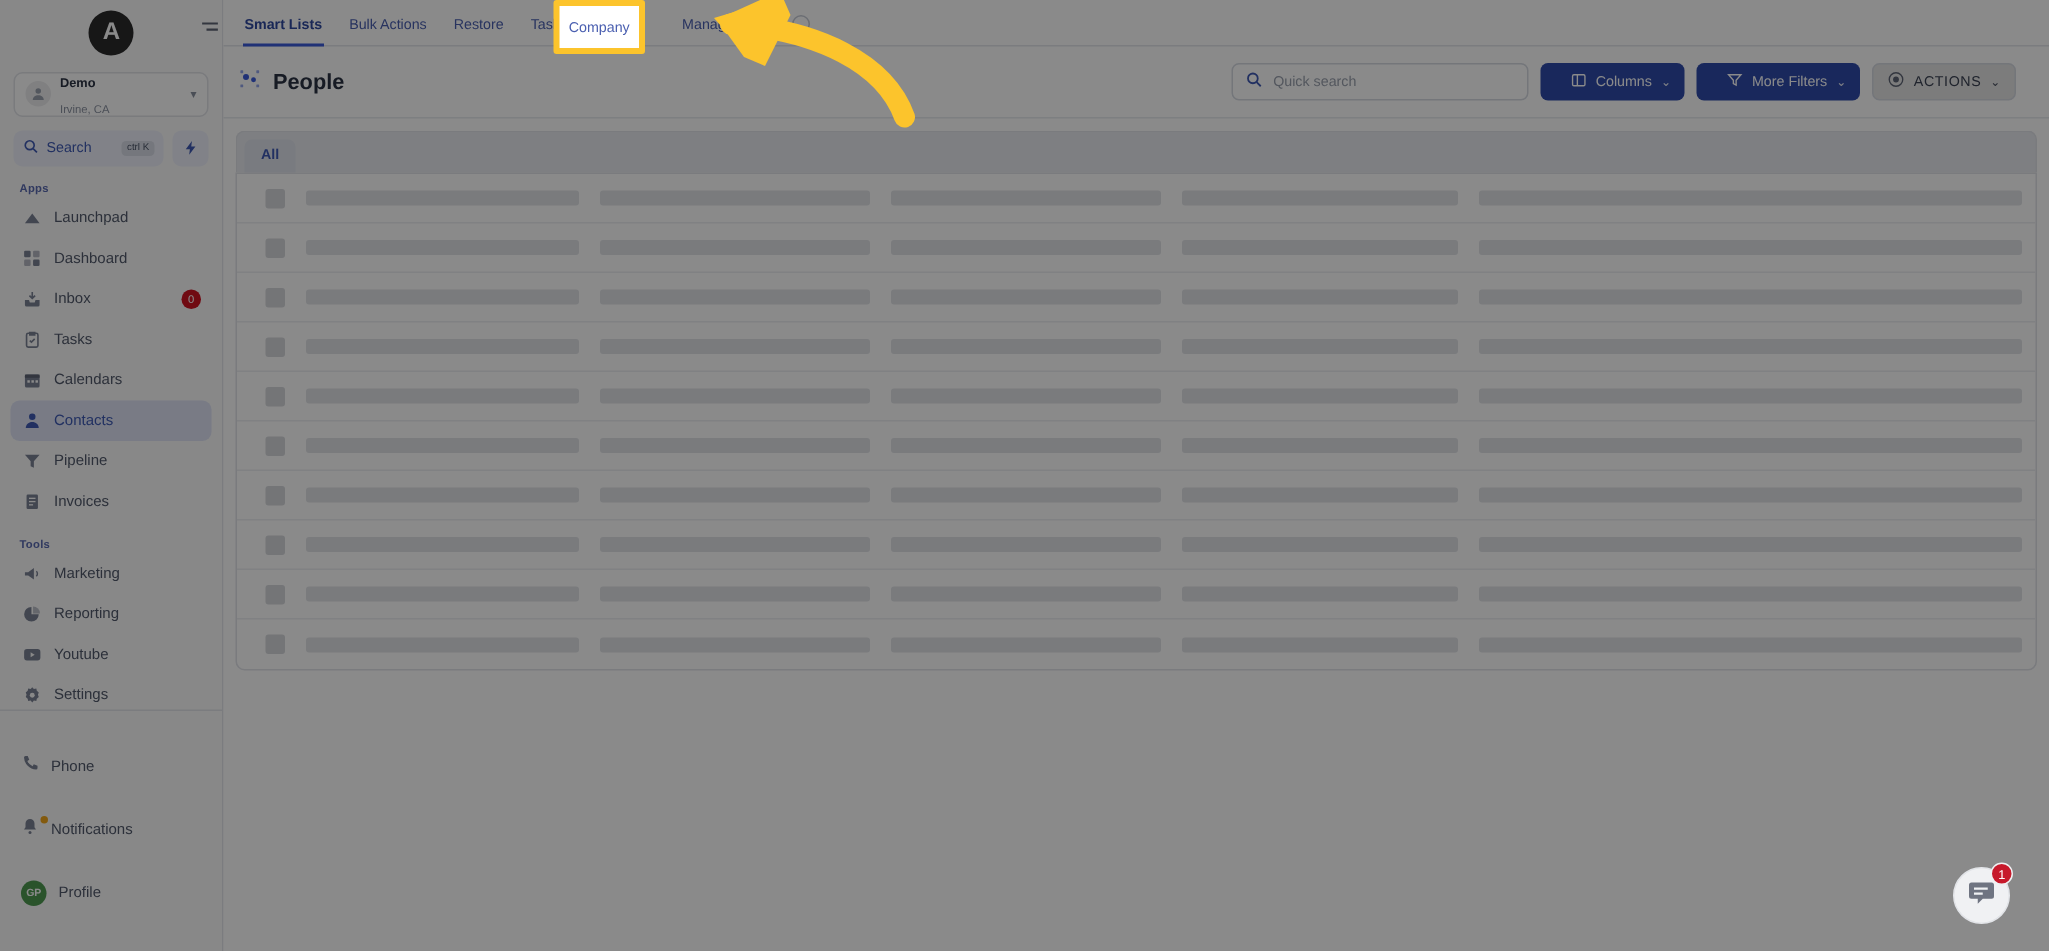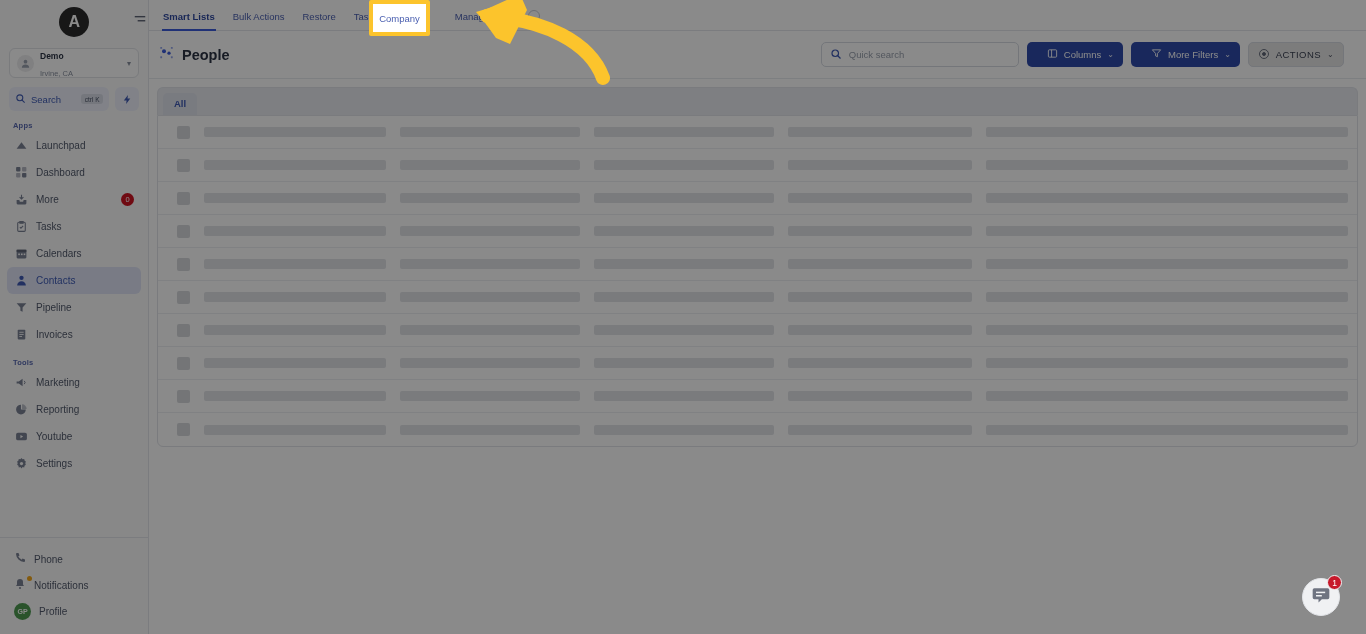--- a/index.html
+++ b/index.html
@@ -90,21 +90,21 @@
   .nav-item.active .ni-label { color: #3f5ab4; }
   .nav-badge {
     margin-left: auto;
     min-width: 13px; height: 13px; border-radius: 7px;
     background: #cf1322; color: #fff;
     font-size: 7.5px; display: flex; align-items: center; justify-content: center;
     padding: 0 3px;
   }
 
   .sidebar-foot { border-top: 1px solid #e4e6ea; padding: 8px 0 10px 0; }
-  .foot-item { height: 26px; margin: 0 7px; padding: 0 7px; display:flex; align-items:center; gap:8px; border-radius:6px; position:relative; }
+  .foot-item { height: 26px; margin: 16px 7px; padding: 0 7px; display:flex; align-items:center; gap:8px; border-radius:6px; position:relative; }
   .foot-item .fi-label { font-size: 10px; color: #525a6b; }
   .foot-avatar {
     width: 17px; height: 17px; border-radius: 50%;
     background: #4e9a51; color: #fff;
     font-size: 7px; font-weight: bold;
     display: flex; align-items: center; justify-content: center; flex: 0 0 auto;
   }
   .dot-alert {
     position: absolute; left: 20px; top: 4px;
     width: 5px; height: 5px; border-radius: 50%; background: #f2a71b;
@@ -264,21 +264,21 @@
         <span class="ni-label">Dashboard</span>
       </div>
 
       <div class="nav-item">
         <span class="ni-icon">
           <svg width="13" height="13" viewBox="0 0 24 24" fill="#7b8294">
               <path d="M3 13h5l1 3h6l1-3h5v6a2 2 0 01-2 2H5a2 2 0 01-2-2z"></path>
               <path d="M12 3v7M8.5 7.5L12 11l3.5-3.5" stroke="#7b8294" stroke-width="2" fill="none"></path>
             </svg>
         </span>
-        <span class="ni-label">More</span>
+        <span class="ni-label">Inbox</span>
         <span class="nav-badge">0</span>
       </div>
 
       <div class="nav-item">
         <span class="ni-icon">
           <svg width="13" height="13" viewBox="0 0 24 24" fill="none" stroke="#7b8294" stroke-width="2">
               <rect x="5" y="4" width="14" height="17" rx="2"></rect>
               <path d="M9 3h6v3H9z" fill="#7b8294"></path>
               <path d="M9 13l2 2 4-4"></path>
             </svg>

